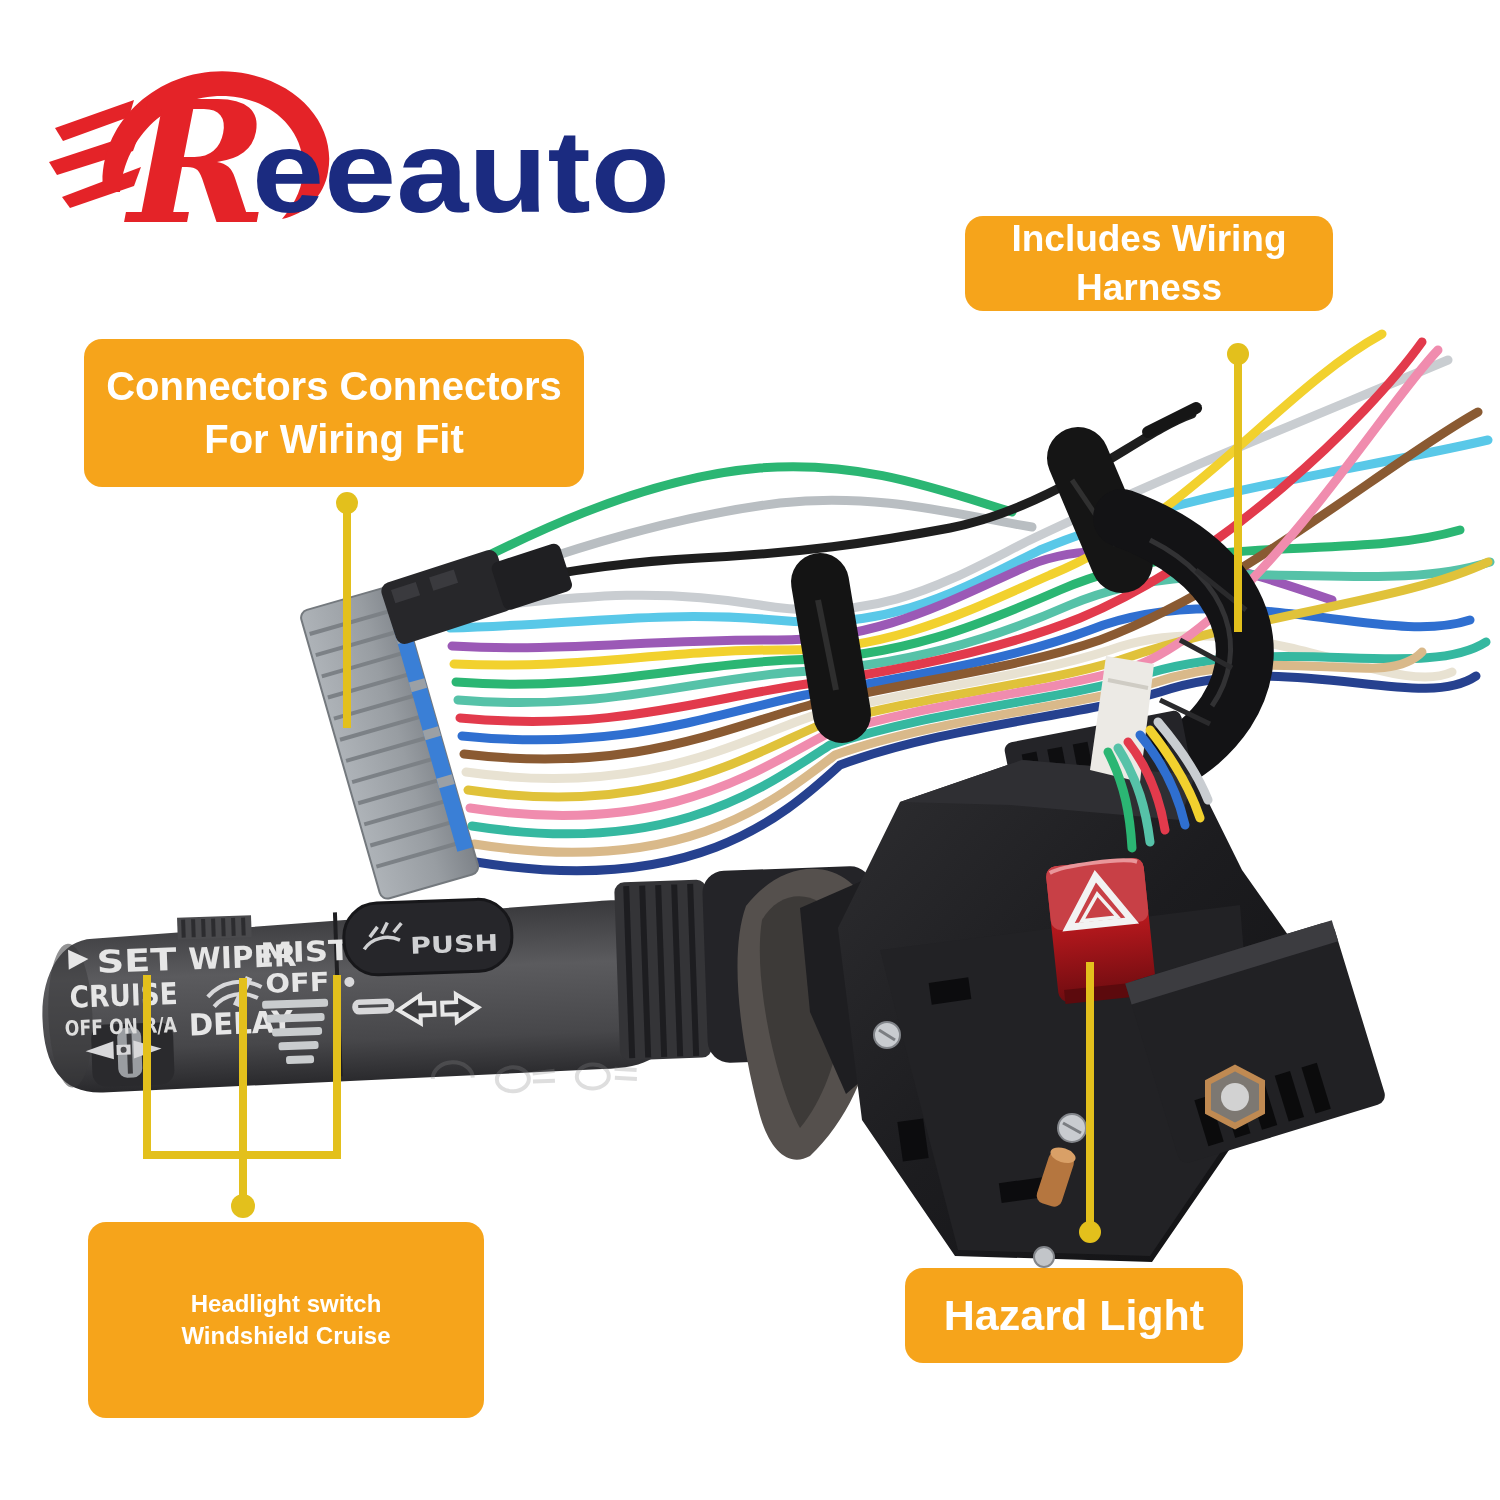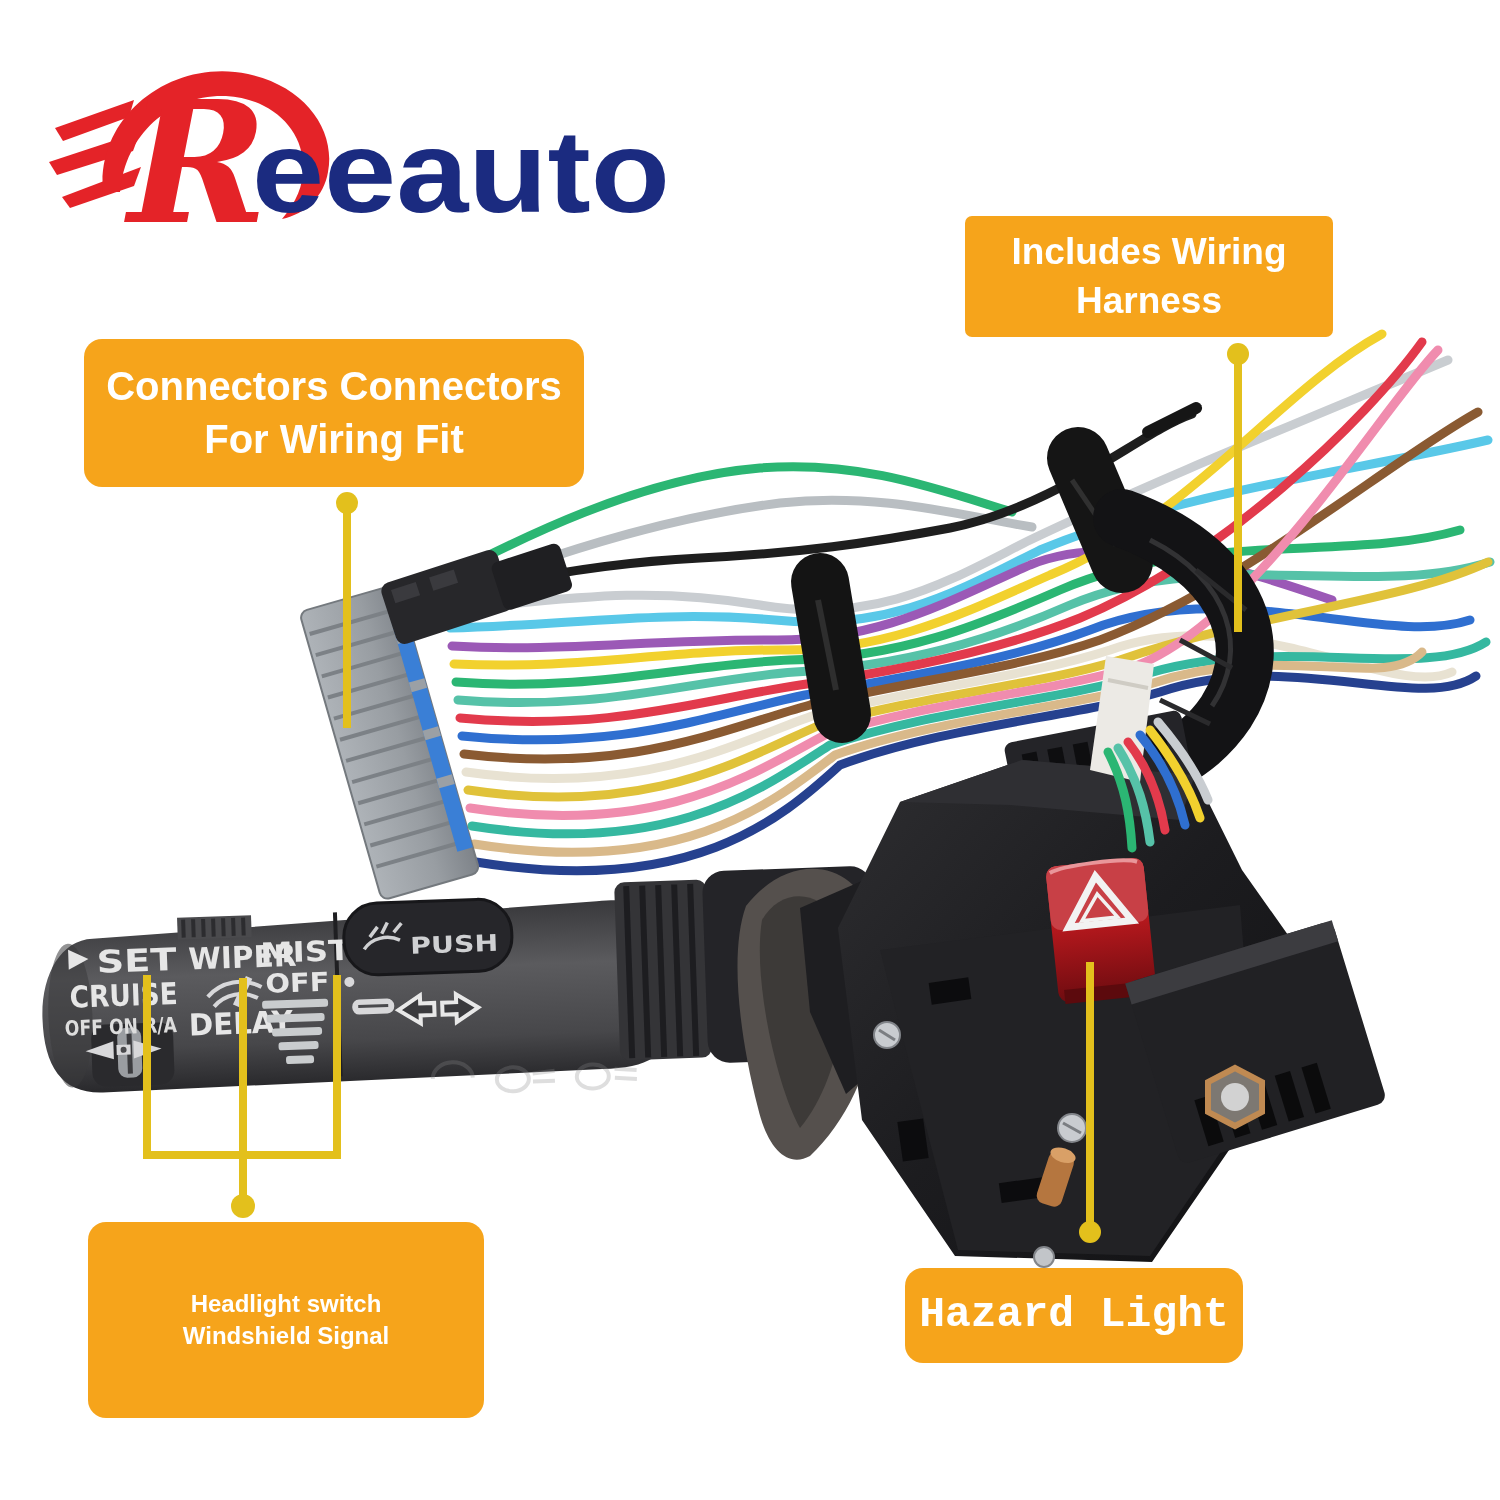--- a/index.html
+++ b/index.html
@@ -4,23 +4,23 @@
 <style>
   html,body{margin:0;padding:0;background:#ffffff;}
   .stage{position:relative;width:1500px;height:1500px;background:#ffffff;overflow:hidden;
          font-family:"Liberation Sans",sans-serif;}
   #photo-svg{position:absolute;left:0;top:0;width:1500px;height:1500px;}
   .callout{position:absolute;background:#F6A41B;color:#ffffff;font-weight:700;
            text-align:center;border-radius:18px;display:flex;flex-direction:column;
            justify-content:center;line-height:1.32;z-index:3;}
   .callout span{display:block;}
   .co-precision{left:84px;top:339px;width:500px;height:148px;font-size:40px;}
-  .co-harness{left:965px;top:216px;width:368px;height:121px;font-size:37px;border-radius:7px;}
+  .co-harness{left:965px;top:216px;width:368px;height:95px;font-size:37px;}
   .co-functions{left:88px;top:1222px;width:396px;height:196px;font-size:24px;line-height:1.35;}
-  .co-hazard{left:905px;top:1268px;width:338px;height:95px;font-size:43px;font-family:Liberation Mono, monospace;}
+  .co-hazard{left:905px;top:1268px;width:338px;height:95px;font-size:43px;}
 </style>
 </head>
 <body>
 
 <div class="stage">
 
 <svg id="photo-svg" viewBox="0 0 1500 1500">
   <defs>
     <linearGradient id="stalkGrad" x1="0" y1="0" x2="0" y2="1">
       <stop offset="0" stop-color="#39393c"></stop>
@@ -329,20 +329,20 @@
     <span>For Wiring Fit</span>
   </div>
 
   <div class="callout co-harness">
     <span>Includes Wiring</span>
     <span>Harness</span>
   </div>
 
   <div class="callout co-functions">
     <span>Headlight switch</span>
-    <span>Windshield Signal</span>
+    <span>Windshield Cruise</span>
   </div>
 
   <div class="callout co-hazard">
     <span>Hazard Light</span>
   </div>
 
 </div>
 
 </body></html>

